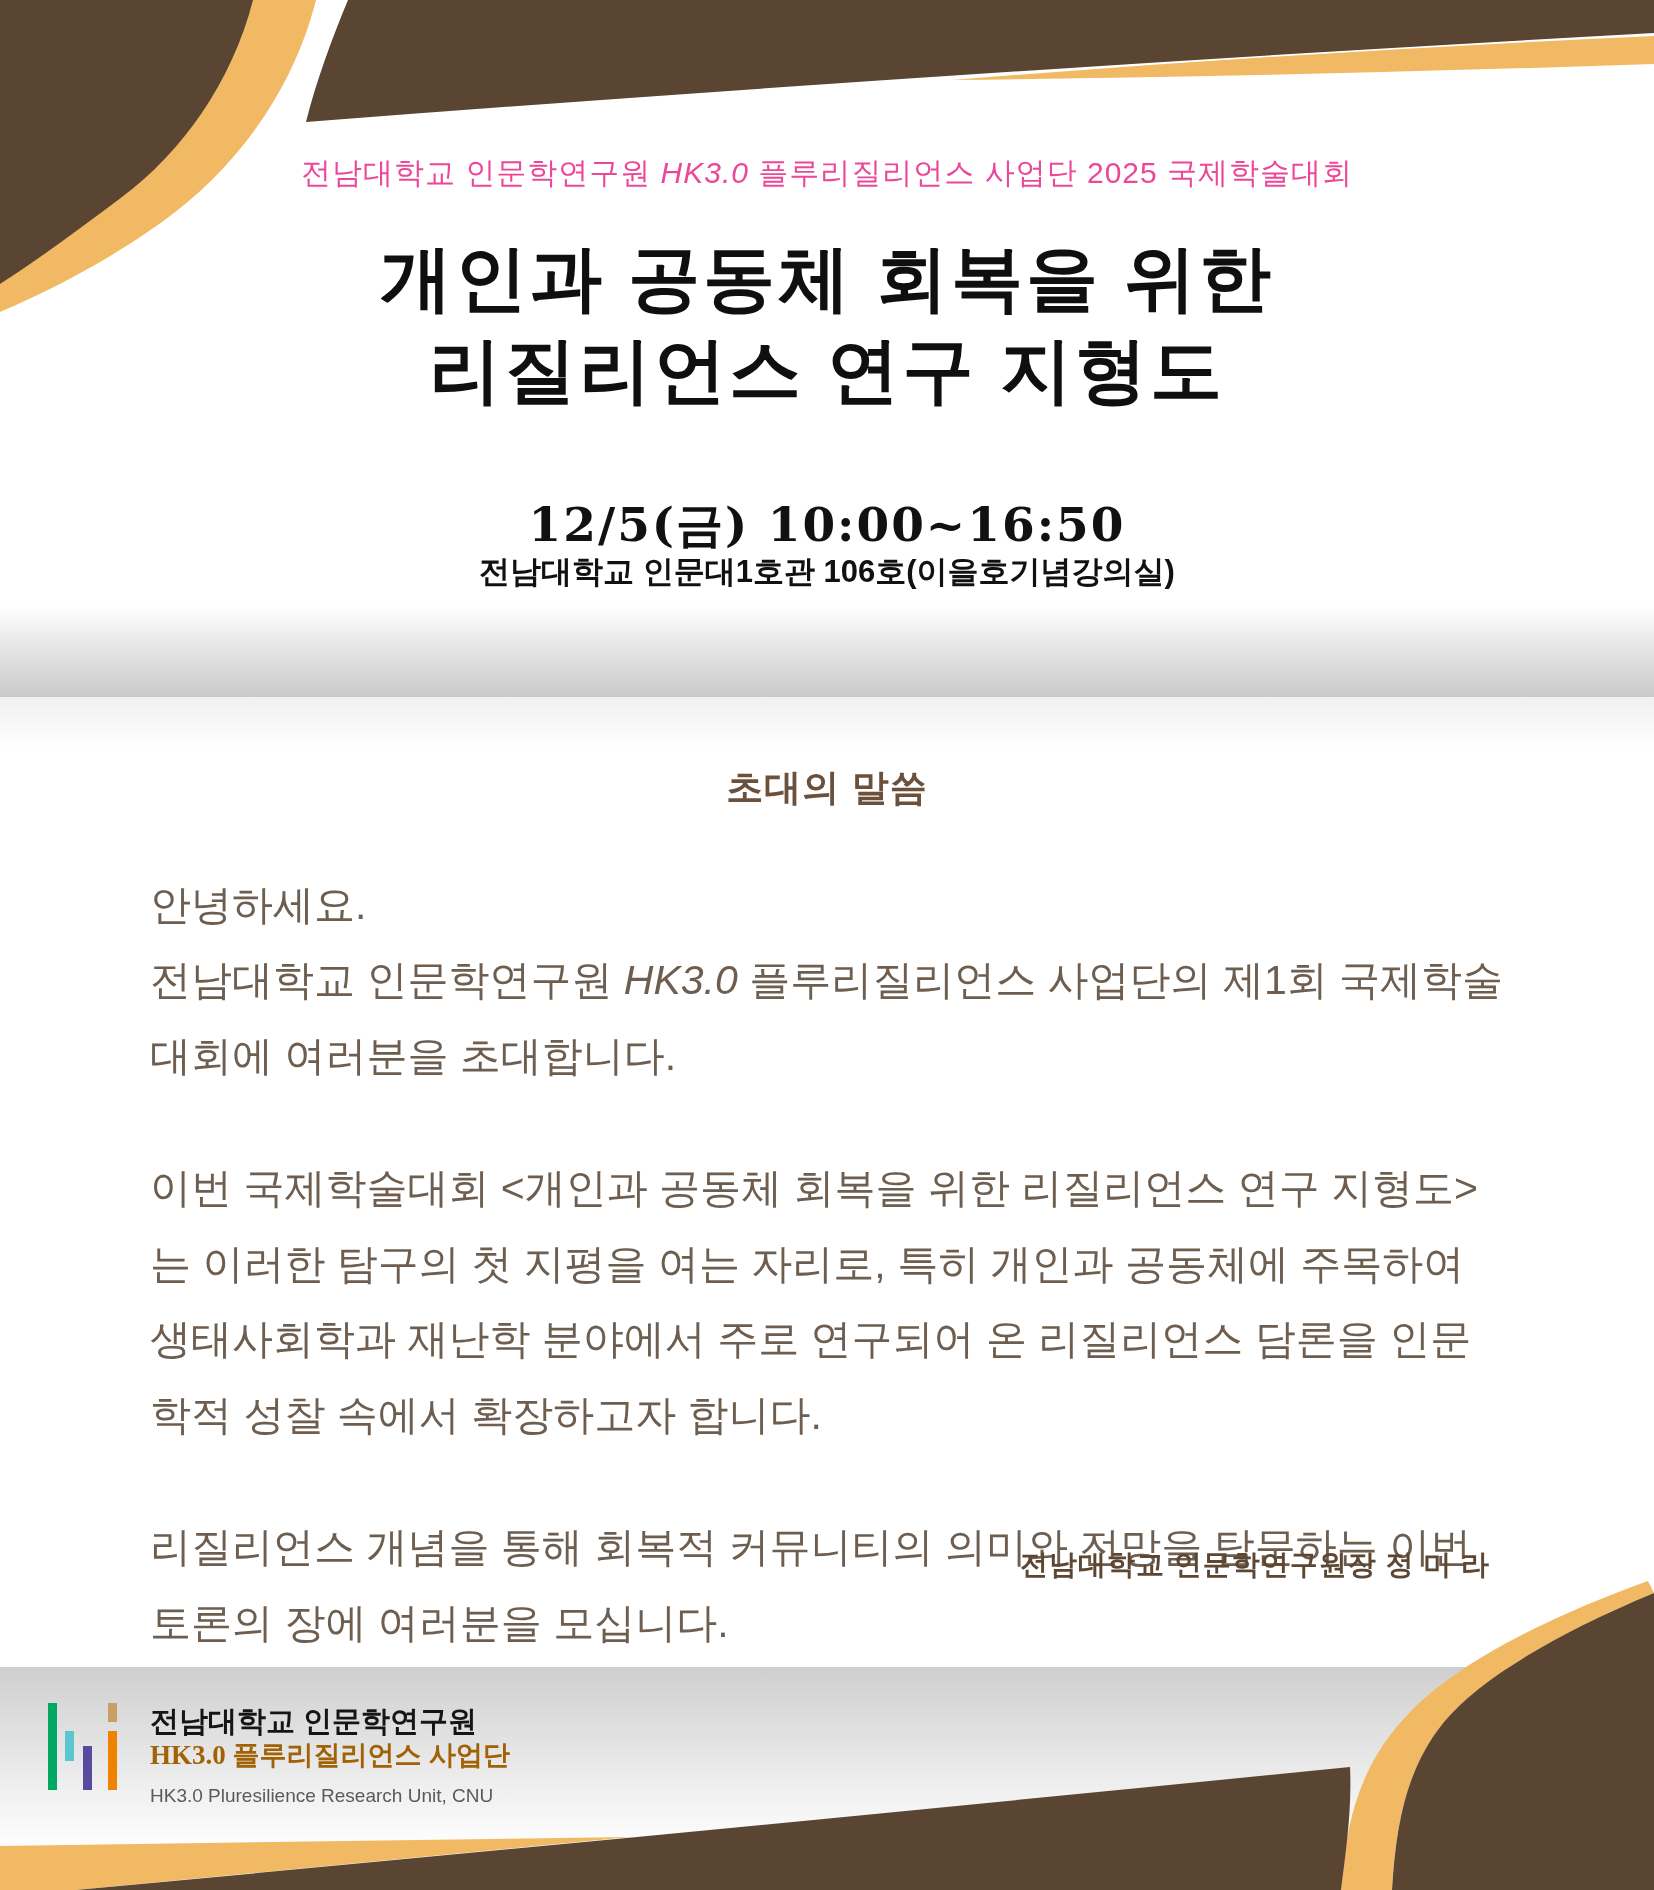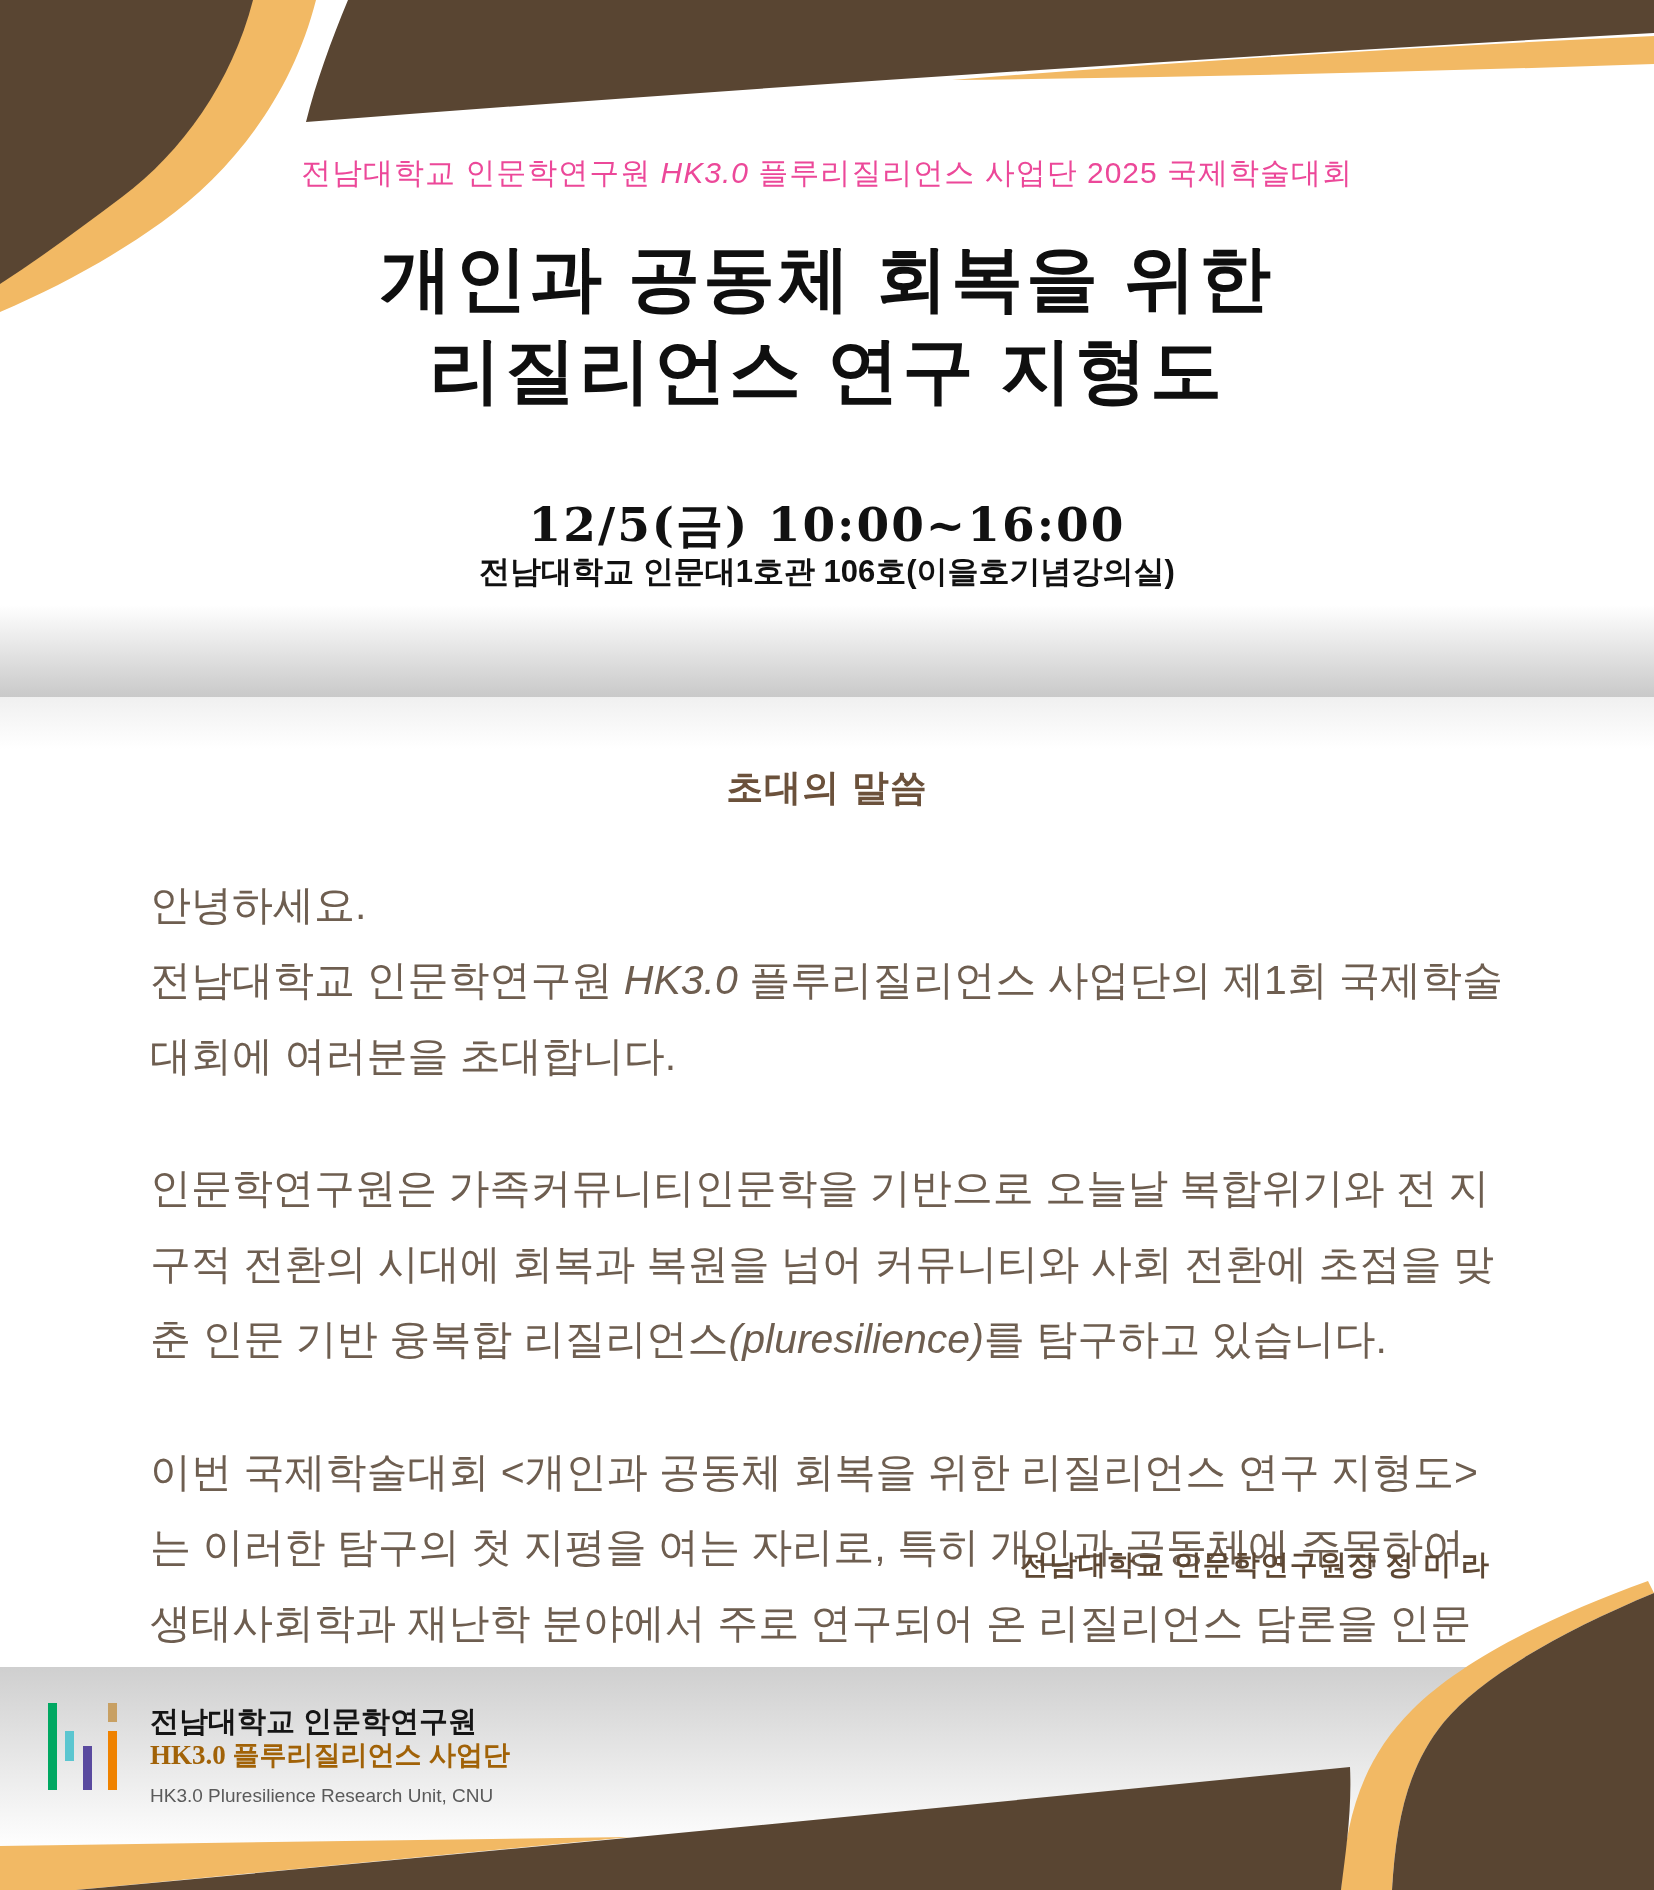--- a/index.html
+++ b/index.html
@@ -55,34 +55,31 @@
 
 <div class="abs center subtitle">
   <span>전남대학교 인문학연구원 </span><span class="it">HK3.0</span><span> 플루리질리언스 사업단 2025 국제학술대회</span>
 </div>
 
 <div class="abs center main-title">
   <div>개인과 공동체 회복을 위한</div>
   <div>리질리언스 연구 지형도</div>
 </div>
 
-<div class="abs center date-line">12/5(금) 10:00~16:00</div>
+<div class="abs center date-line">12/5(금) 10:00~16:50</div>
 <div class="abs center venue-line">전남대학교 인문대1호관 106호(이을호기념강의실)</div>
 
 <div class="abs divider-a"></div>
 <div class="abs divider-b"></div>
 
 <div class="abs center inv-heading">초대의 말씀</div>
 
 <div class="abs inv-body">
   <p><span>안녕하세요.</span><br>
     <span>전남대학교 인문학연구원 </span><span class="it">HK3.0</span><span> 플루리질리언스 사업단의 제1회 국제학술대회에 여러분을 초대합니다.</span>
-  </p>
-  <p>
-    <span>인문학연구원은 가족커뮤니티인문학을 기반으로 오늘날 복합위기와 전 지구적 전환의 시대에 회복과 복원을 넘어 커뮤니티와 사회 전환에 초점을 맞춘 인문 기반 융복합 리질리언스</span><span class="it">(pluresilience)</span><span>를 탐구하고 있습니다.</span>
   </p>
   <p>이번 국제학술대회 &lt;개인과 공동체 회복을 위한 리질리언스 연구 지형도&gt;는 이러한 탐구의 첫 지평을 여는 자리로, 특히 개인과 공동체에 주목하여 생태사회학과 재난학 분야에서 주로 연구되어 온 리질리언스 담론을 인문학적 성찰 속에서 확장하고자 합니다.</p>
   <p>
     <span>리질리언스 개념을 통해 회복적 커뮤니티의 의미와 전망을 탐문하는 이번 토론의 장에 여러분을 모십니다.</span><br>
     <span>여러분의 많은 관심과 참여를 부탁드립니다.</span>
   </p>
 </div>
 
 <div class="abs signature">전남대학교 인문학연구원장  정 미 라</div>
 

